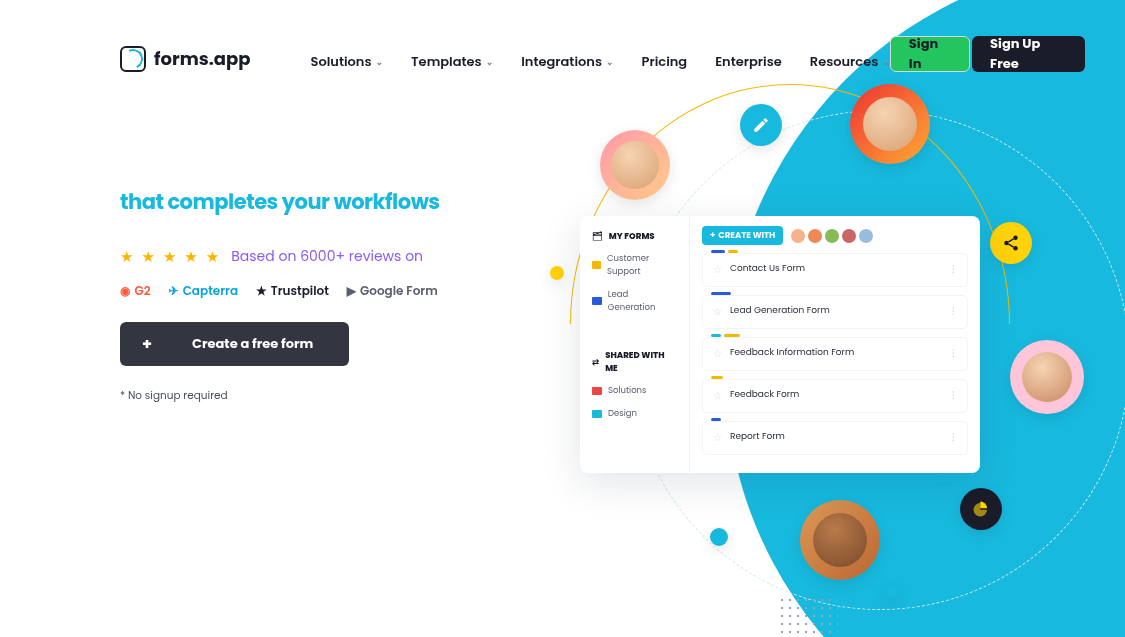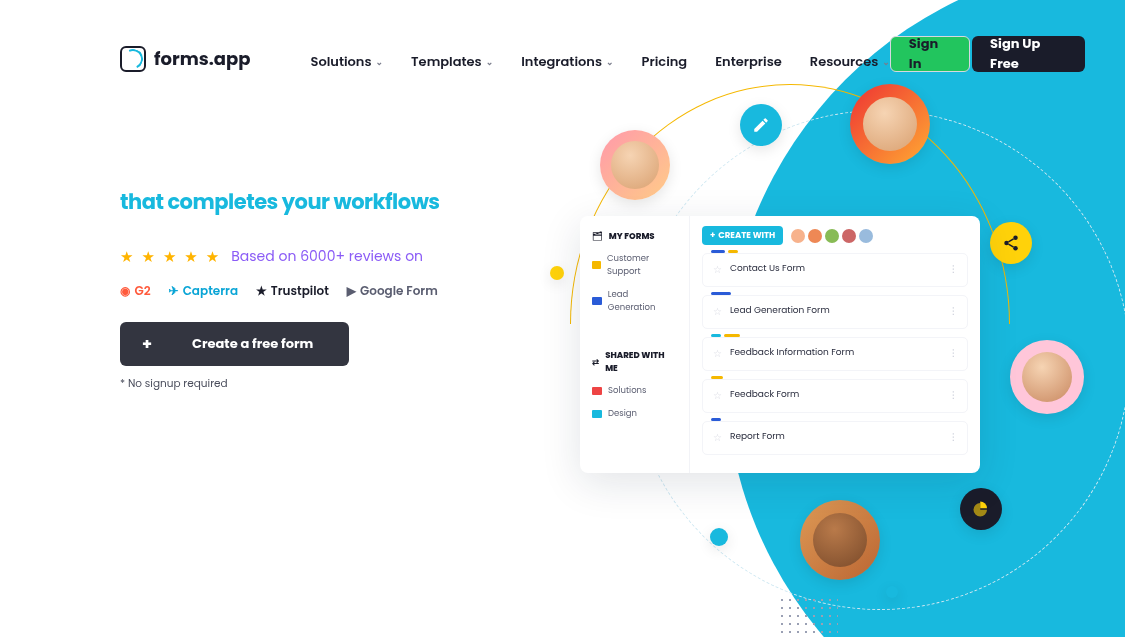--- a/index.html
+++ b/index.html
@@ -27,21 +27,21 @@
   .rev-txt{font-size:14px;color:#8b5cf6}
   .badges{margin-top:14px;display:flex;gap:18px;align-items:center}
   .badge{font-size:12px;font-weight:600;display:flex;align-items:center;gap:4px}
   .g2{color:#ff5a3c}
   .cap{color:#0aa5d6}
   .tp{color:#00b67a}
   .gp{color:#3bbf5c}
   .cta-row{margin-top:22px}
   .cta{display:inline-flex;align-items:center;gap:40px;background:#333540;color:#fff;height:44px;padding:0 36px 0 22px;border-radius:6px;font-size:13px;font-weight:700;cursor:pointer}
   .plus{font-size:16px;font-weight:700}
-  .note{font-size:10.5px;color:#4a4d5c;margin-top:10px}
+  .note{font-size:10.5px;color:#4a4d5c;margin-top:22px}
   
   .illus{position:absolute;top:90px;left:540px;width:600px;height:560px;z-index:2}
   .orbit{position:absolute;width:500px;height:500px;border:1px dashed #cfe8f2;border-radius:50%;top:20px;left:90px}
   .orbit-line{position:absolute;width:440px;height:240px;border:1.5px solid #f5b800;border-radius:50% 50% 0 0 /100% 100% 0 0;border-bottom:none;top:-6px;left:30px}
   .circ{position:absolute;border-radius:50%;display:flex;align-items:center;justify-content:center;box-shadow:0 4px 14px rgba(0,0,0,.1)}
   .av{background:linear-gradient(135deg,#f6c,#fdc);}
   .av1{width:70px;height:70px;top:40px;left:60px;background:linear-gradient(135deg,#f9a,#fc8)}
   .av2{width:80px;height:80px;top:-6px;left:310px;background:linear-gradient(135deg,#e33,#fa3)}
   .av3{width:74px;height:74px;top:250px;left:470px;background:#ffc6d9}
   .av4{width:80px;height:80px;top:410px;left:260px;background:linear-gradient(135deg,#d95,#b63)}

